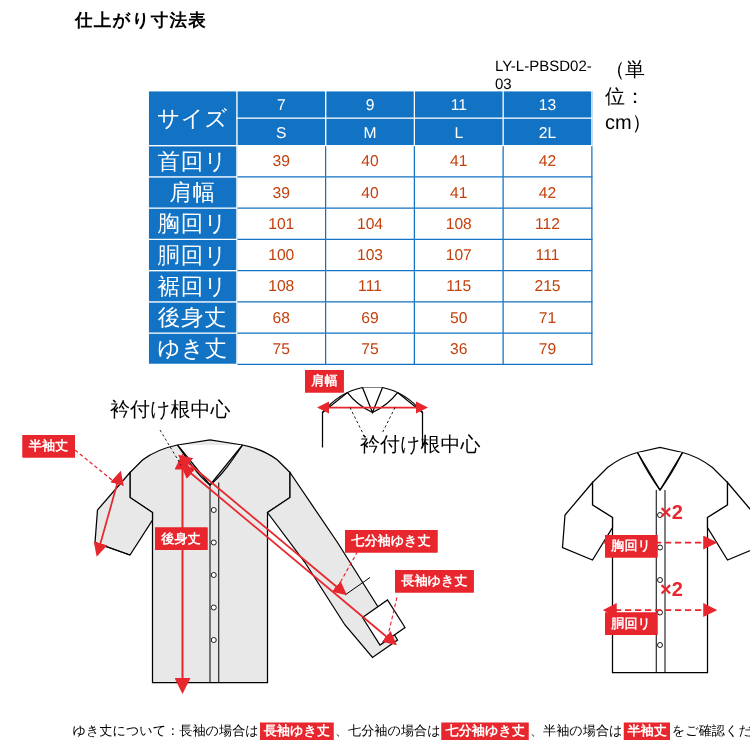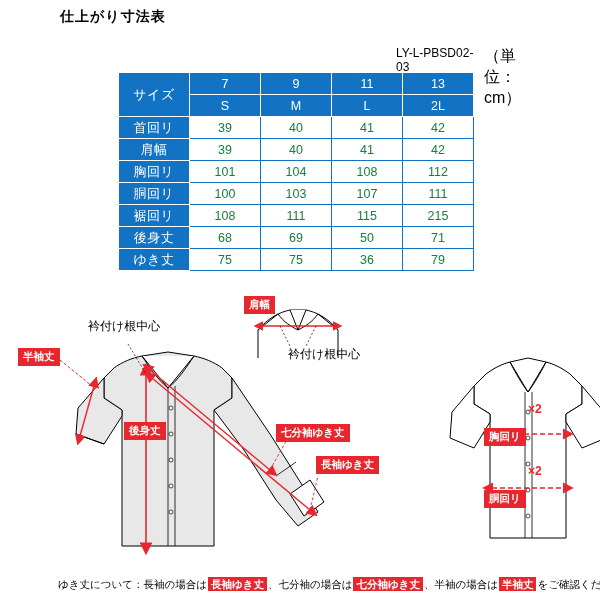--- a/index.html
+++ b/index.html
@@ -41,50 +41,50 @@
     border:1px solid #ffffff;
     text-align:center;
     font-size:12.5px;
     height:21px;
     padding:0;
   }
   table.size-table td.rowhead{
     width:70px;
     background:#1273c4;
     color:#ffffff;
-    font-size:13px;
+    font-size:18px;
     letter-spacing:0.5px;
   }
   table.size-table td.colhead{
     width:70px;
     background:#1273c4;
     color:#ffffff;
     font-weight:normal;
   }
   table.size-table td.val{
     width:70px;
     background:#ffffff;
-    color:#15803d;
+    color:#c2410c;
     border:1px solid #1273c4;
   }
 
   
   .fig{position:absolute;}
   .lbl{
     position:absolute;
     font-size:10.5px;
     white-space:nowrap;
   }
   .lbl-red{
     background:#e8262d;color:#ffffff;
     padding:1px 4px;font-weight:bold;font-size:10.5px;
     border:1px solid #e8262d;
   }
   .lbl-plain{
-    font-size:12px;color:#000;white-space:nowrap;text-align:center;
+    font-size:16px;color:#000;white-space:nowrap;text-align:center;
   }
   .footer{
     position:absolute;left:58px;top:578px;
     font-size:10.5px;white-space:nowrap;
   }
   .footer .chip{
     background:#e8262d;color:#fff;padding:1px 3px;font-weight:bold;margin:0 1px;
   }
   svg{overflow:visible;}
 </style>

